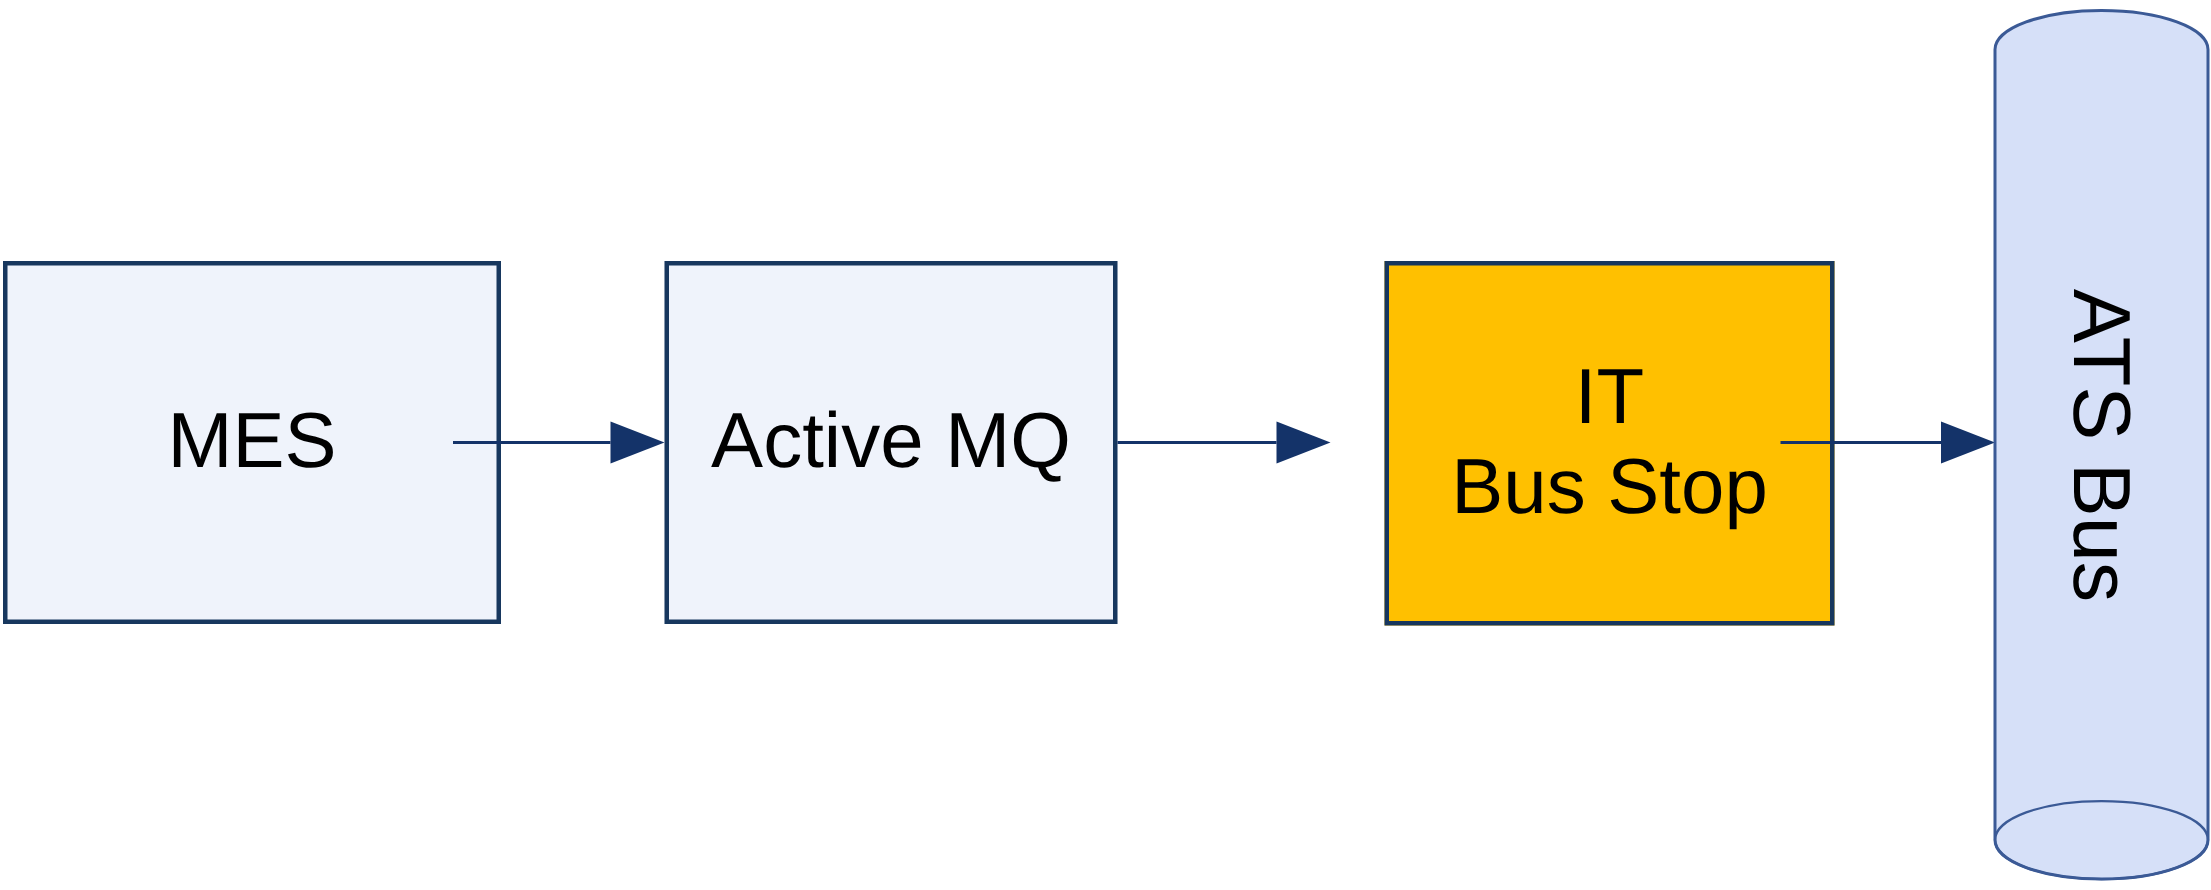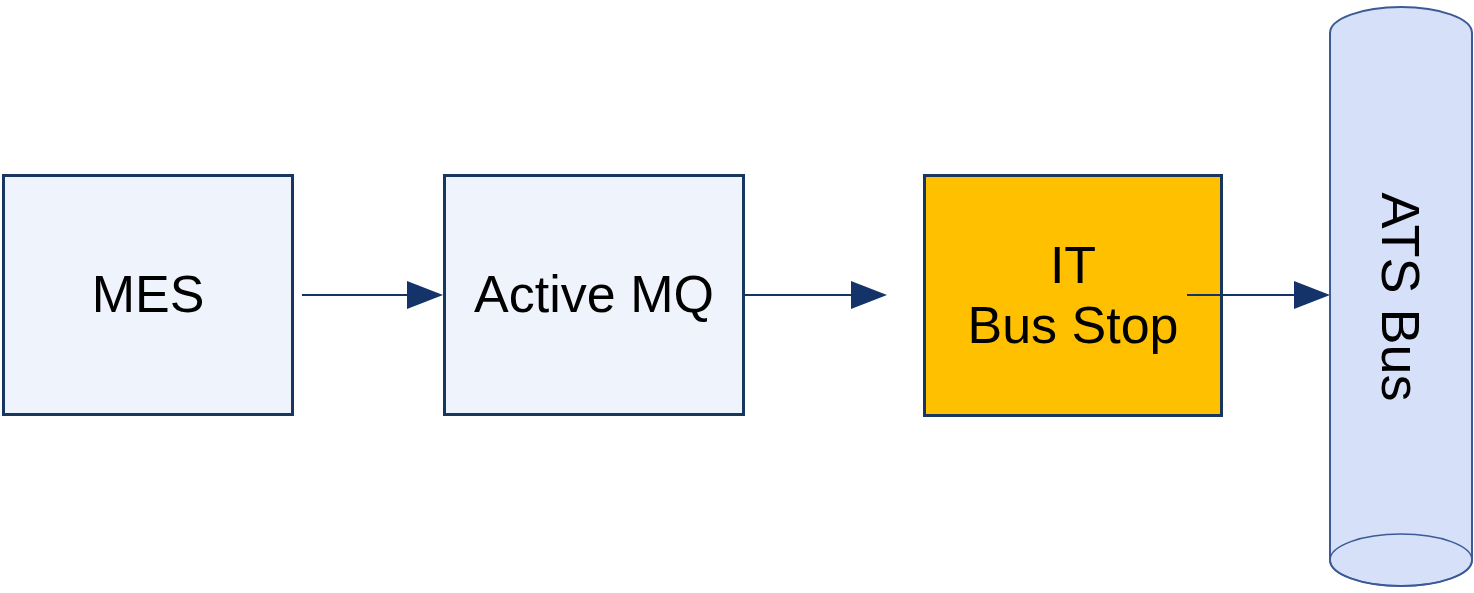--- a/index.html
+++ b/index.html
@@ -18,21 +18,21 @@
     background: var(--box-fill, #EFF3FB);
     display: flex;
     align-items: center;
     justify-content: center;
     text-align: center;
     color: var(--text, #000000);
     font-size: 52px;
     line-height: 1.15;
     white-space: pre-line;
   }
-  #node-mes        { left: 2px;   top: 174px; width: 292px; height: 242px; }
+  #node-mes        { left: 2px;   top: 174px; width: 332px; height: 242px; }
   #node-active-mq  { left: 443px; top: 174px; width: 302px; height: 242px; text-align: right; }
   #node-it-bus-stop{
     left: 923px; top: 174px; width: 300px; height: 243px;
     background: var(--highlight-fill, #FFC000);
   }
   .arrow {
     position: absolute;
     top: 281px;
     height: 28px;
     display: flex;

